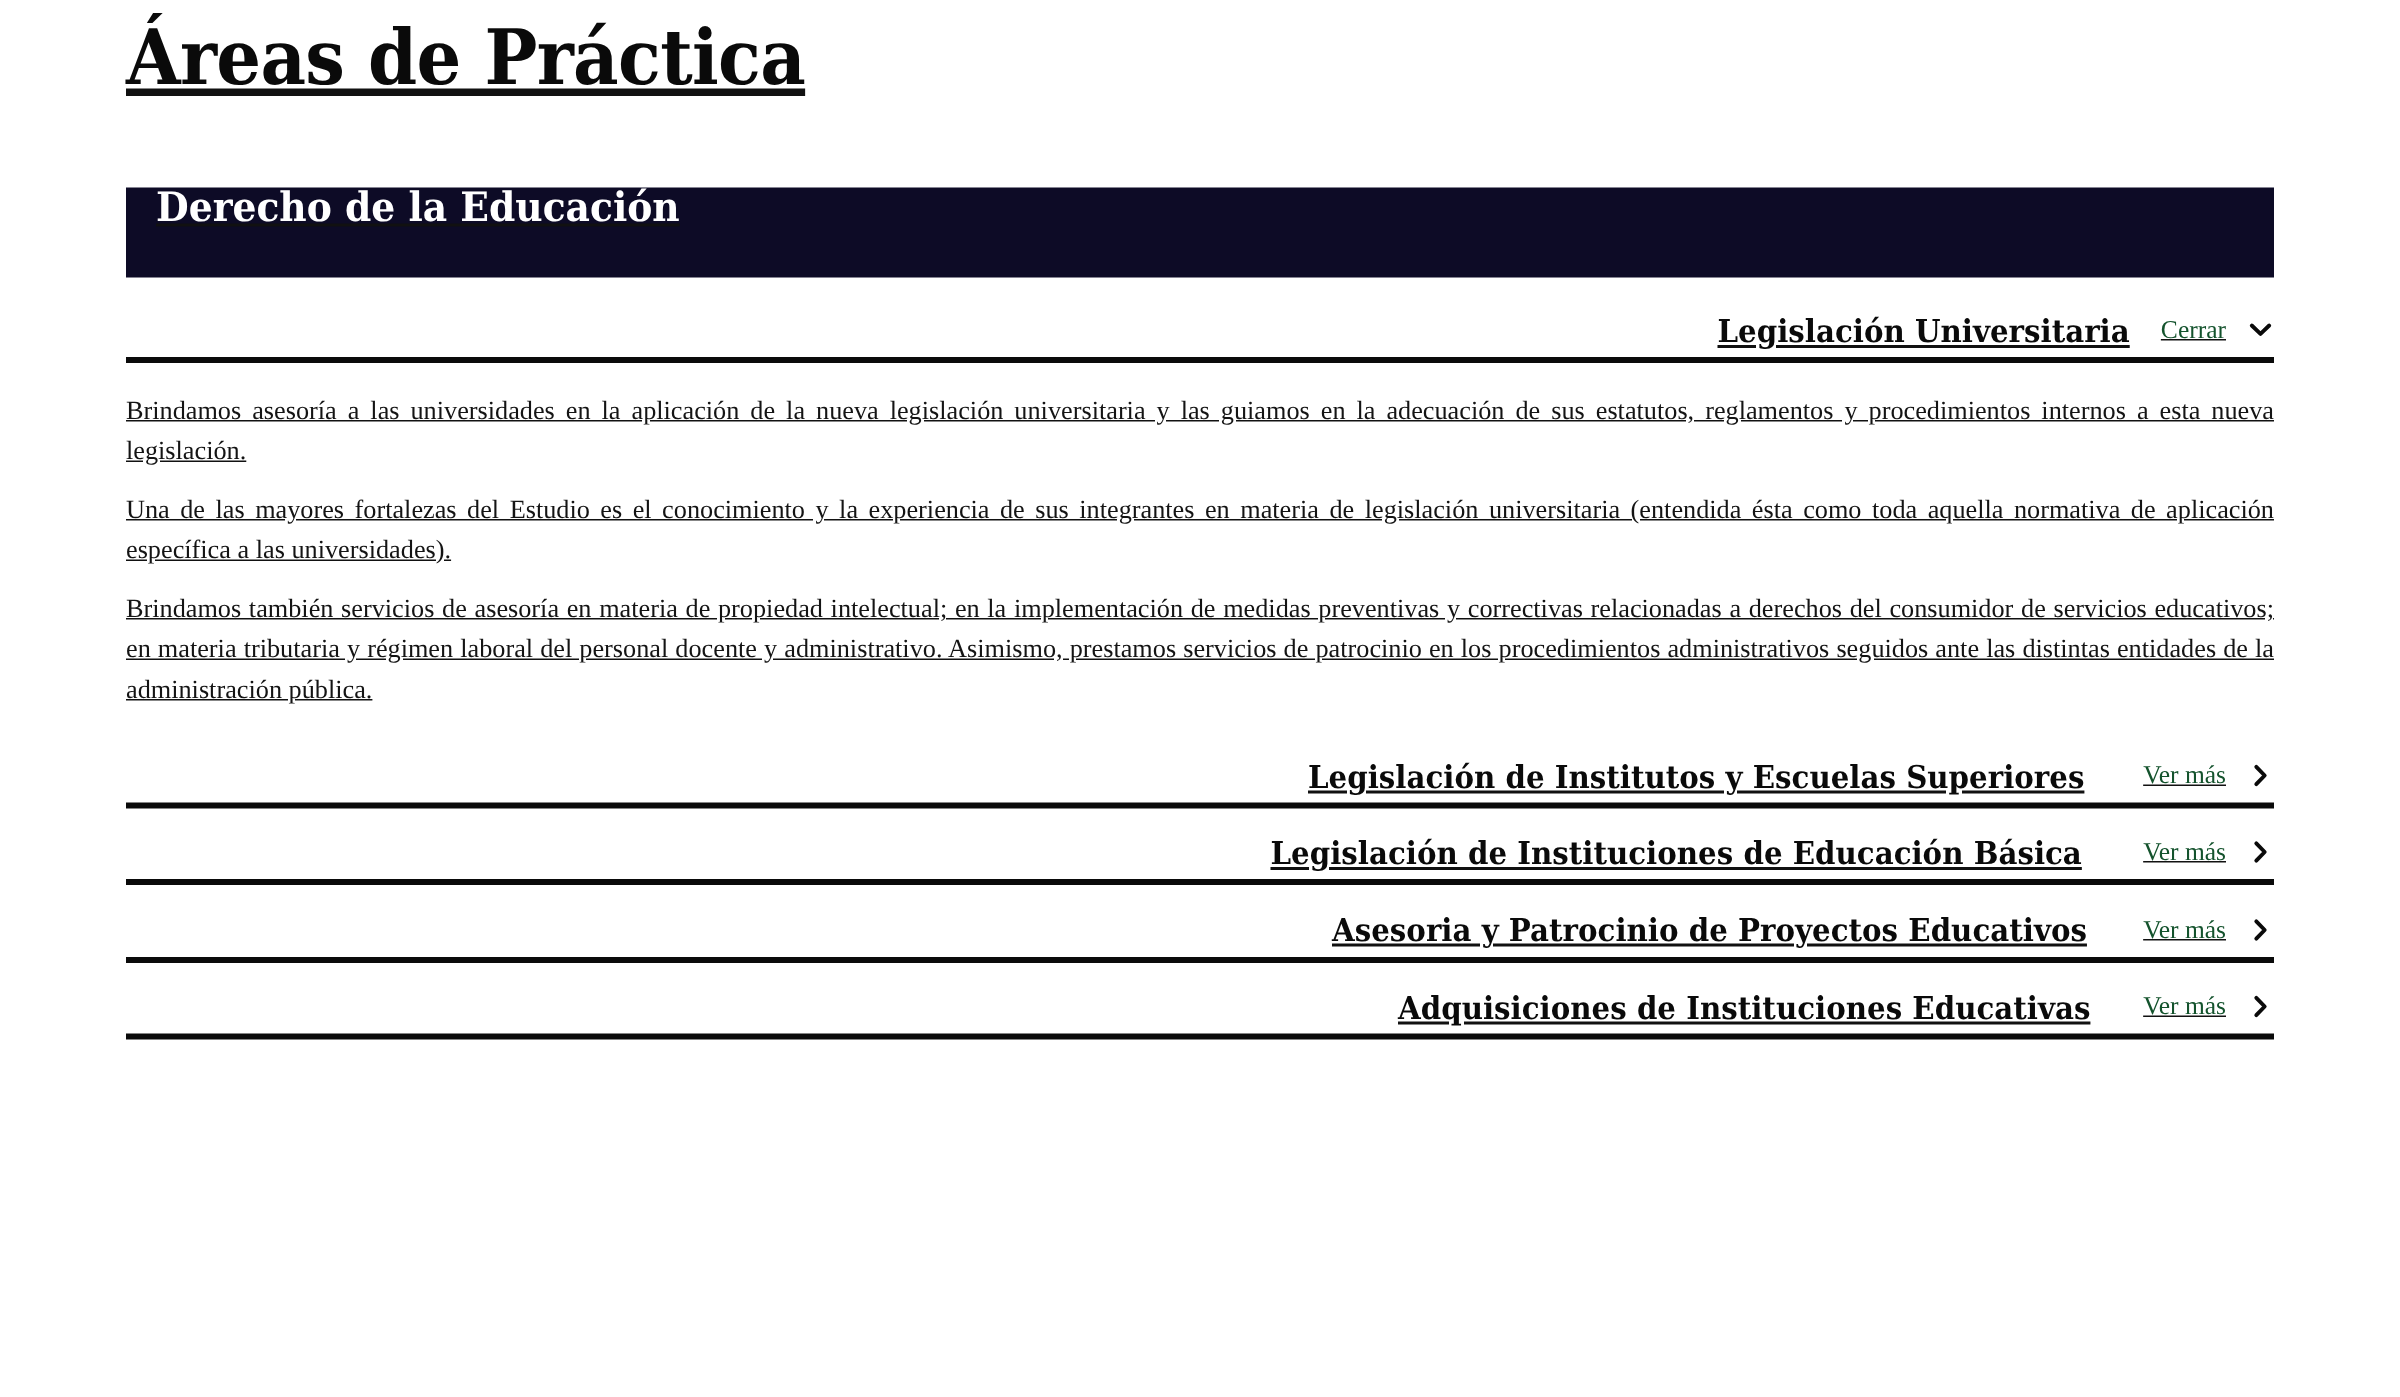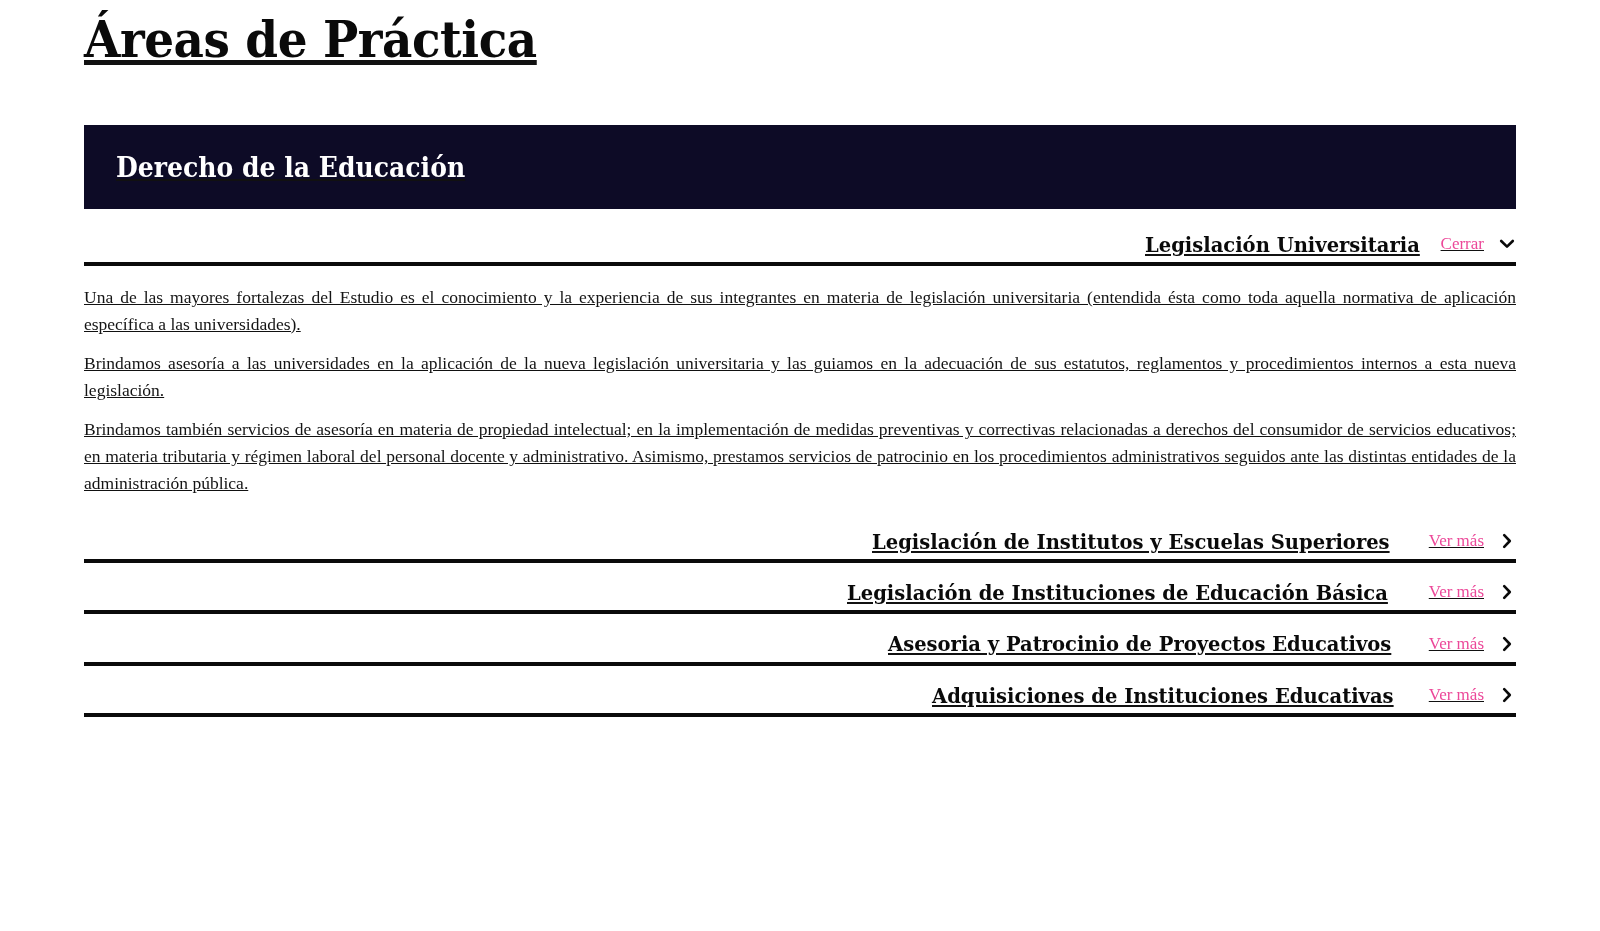--- a/index.html
+++ b/index.html
@@ -33,24 +33,23 @@
     margin: 0;
     padding-top: 14px;
     transform: scaleX(0.92);
     transform-origin: left center;
   }
 
   
   .section-bar {
     margin-top: 60px;
     background: #0d0b26;
-    height: 84px;
+    height: 60px;
     display: flex;
-    align-items: center;
-    padding: 0 32px;
+    padding: 0 20px;
   }
   .section-bar-title {
     font-family: "DejaVu Serif", "Liberation Serif", serif;
     font-weight: 700;
     font-size: 27px;
     line-height: 1;
     color: #ffffff;
     transform: scaleX(0.93);
     transform-origin: left center;
   }
@@ -84,21 +83,21 @@
 
   .acc-toggle {
     display: flex;
     align-items: center;
     gap: 14px;
     padding-bottom: 2px;
   }
   .acc-toggle-label {
     font-family: "Liberation Serif", "DejaVu Serif", serif;
     font-size: 17px;
-    color: #ec4899;
+    color: #14532d;
     white-space: nowrap;
   }
   .chev {
     display: inline-flex;
     align-items: center;
     justify-content: center;
     width: 18px;
     height: 18px;
     color: #0a0a0a;
   }
@@ -139,22 +138,22 @@
         <span class="acc-toggle">
           <span class="acc-toggle-label">Cerrar</span>
           <span class="chev">
             <svg width="18" height="18" viewBox="0 0 18 18" aria-hidden="true">
               <path d="M3.2 6 L9 11.6 L14.8 6" fill="none" stroke="currentColor" stroke-width="2.6" stroke-linecap="round" stroke-linejoin="round"></path>
             </svg>
           </span>
         </span>
       </div>
       <div class="acc-panel">
+        <p>Brindamos asesoría a las universidades en la aplicación de la nueva legislación universitaria y las guiamos en la adecuación de sus estatutos, reglamentos y procedimientos internos a esta nueva legislación.</p>
         <p>Una de las mayores fortalezas del Estudio es el conocimiento y la experiencia de sus integrantes en materia de legislación universitaria (entendida ésta como toda aquella normativa de aplicación específica a las universidades).</p>
-        <p>Brindamos asesoría a las universidades en la aplicación de la nueva legislación universitaria y las guiamos en la adecuación de sus estatutos, reglamentos y procedimientos internos a esta nueva legislación.</p>
         <p>Brindamos también servicios de asesoría en materia de propiedad intelectual; en la implementación de medidas preventivas y correctivas relacionadas a derechos del consumidor de servicios educativos; en materia tributaria y régimen laboral del personal docente y administrativo. Asimismo, prestamos servicios de patrocinio en los procedimientos administrativos seguidos ante las distintas entidades de la administración pública.</p>
       </div>
     </div>
 
     <div class="acc-item collapsed">
       <div class="acc-head">
         <span class="acc-title">Legislación de Institutos y Escuelas Superiores</span>
         <span class="acc-toggle">
           <span class="acc-toggle-label">Ver más</span>
           <span class="chev">

